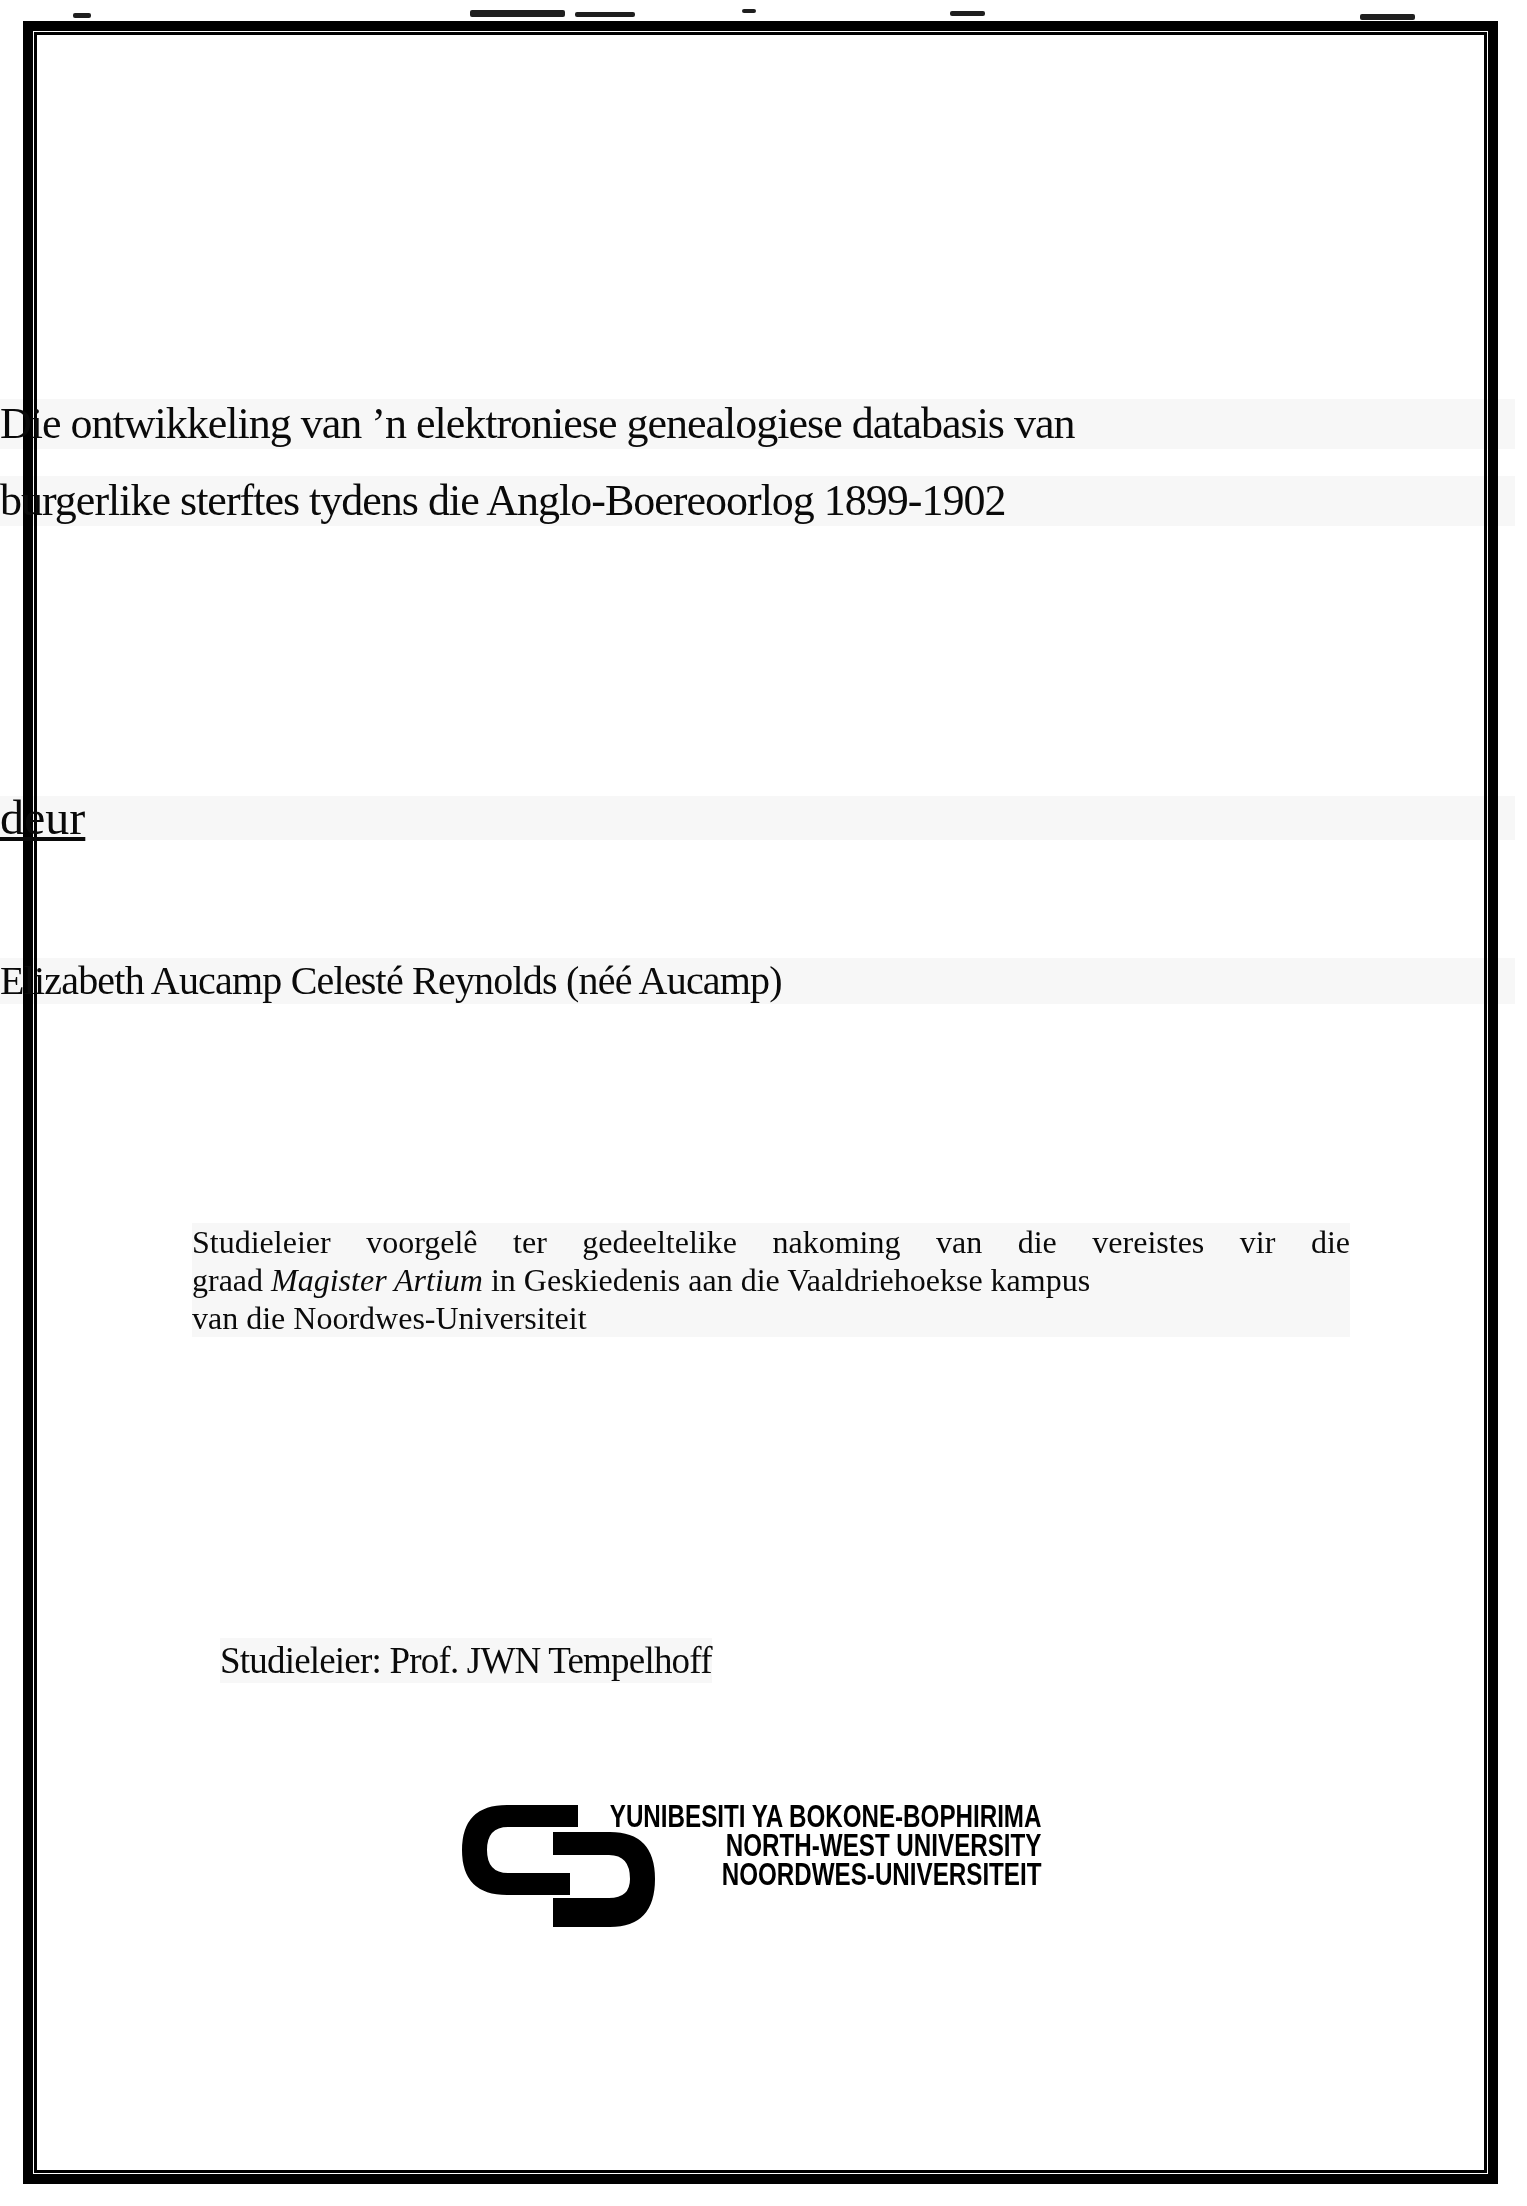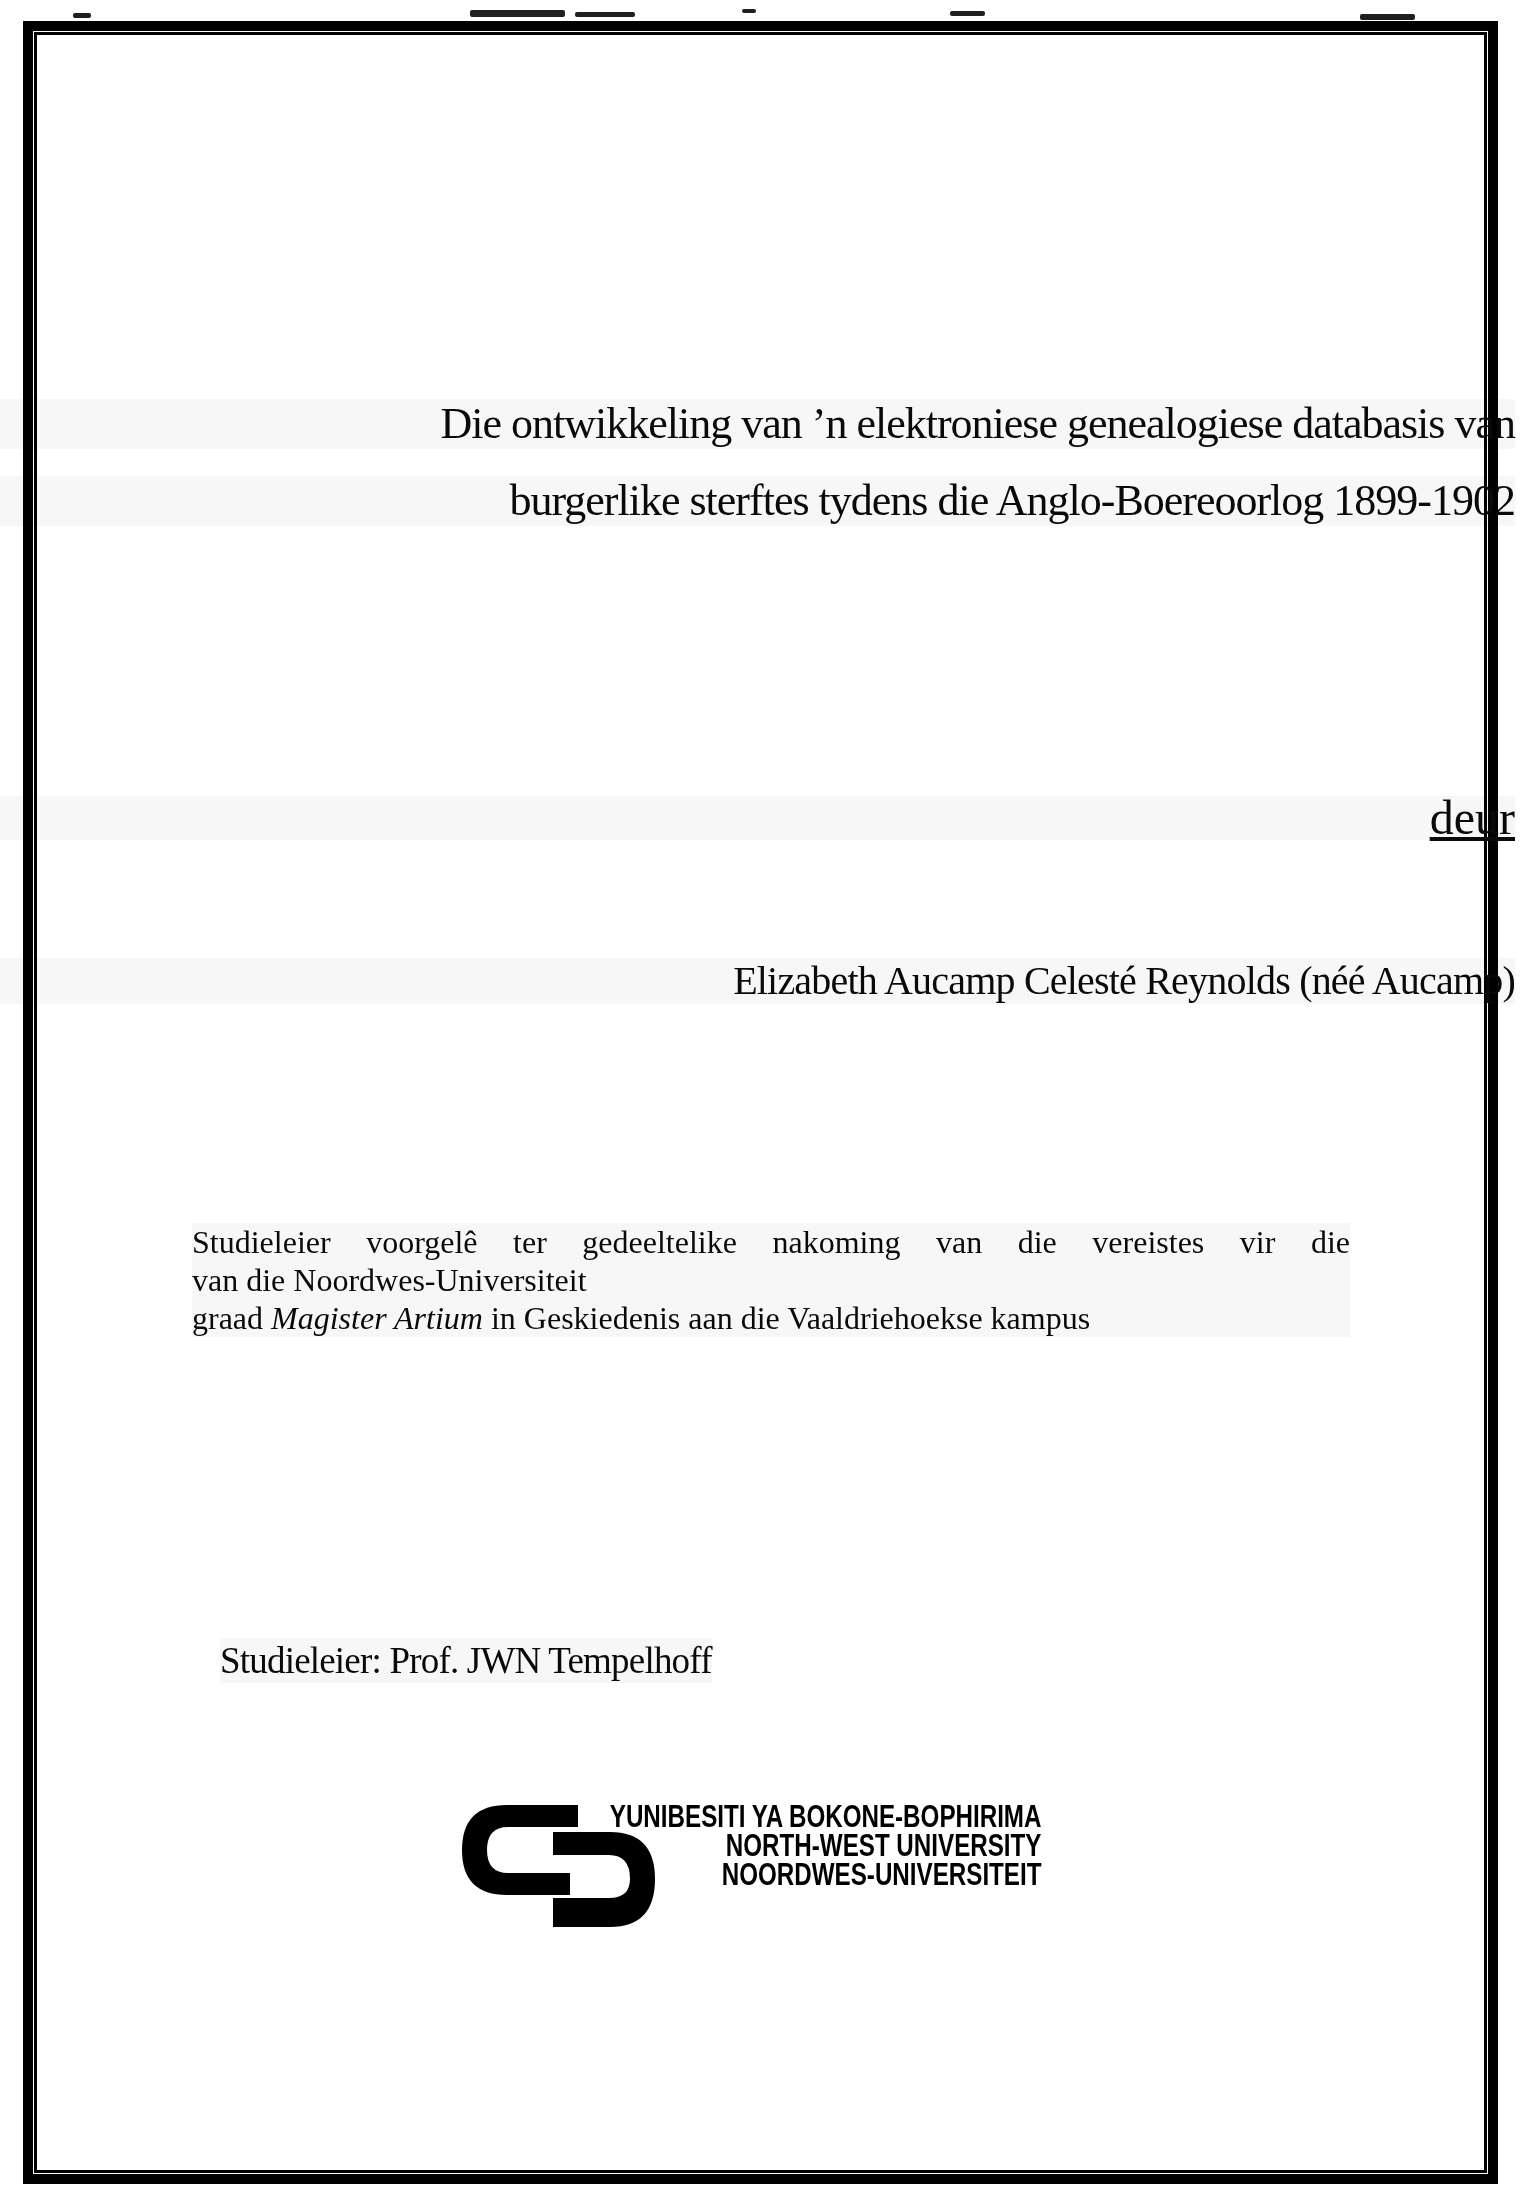--- a/index.html
+++ b/index.html
@@ -32,21 +32,21 @@
   
   .noise {
     position: absolute;
     background: #000;
     opacity: 0.88;
     border-radius: 2px;
   }
   .center-line {
     position: absolute;
     left: 0; right: 12px;
-    text-align: right;
+    text-align: left;
     white-space: nowrap;
   }
   .haze { background: rgba(0,0,0,0.030); }
   .title-line {
     font-size: 44px;
     line-height: 50px;
     letter-spacing: -1px;
   }
   .deur-line {
     font-size: 48px;
@@ -119,22 +119,22 @@
   <div class="noise" style="left:1360px;top:14px; width:55px; height:6px;"></div>
 
   <div class="center-line title-line haze" style="top:399px;">Die ontwikkeling van ’n elektroniese genealogiese databasis van</div>
   <div class="center-line title-line haze" style="top:476px;">burgerlike sterftes tydens die Anglo-Boereoorlog 1899-1902</div>
 
   <div class="center-line deur-line haze" style="top:796px;">deur</div>
   <div class="center-line author-line haze" style="top:958px;">Elizabeth Aucamp Celesté Reynolds (néé Aucamp)</div>
 
   <div class="statement">
     <div class="stmt-justify haze">Studieleier voorgelê ter gedeeltelike nakoming van die vereistes vir die</div>
+    <div class="haze"><span>graad </span><i>Magister Artium</i><span> in Geskiedenis aan die Vaaldriehoekse kampus</span></div>
     <div class="haze">van die Noordwes-Universiteit</div>
-    <div class="haze"><span>graad </span><i>Magister Artium</i><span> in Geskiedenis aan die Vaaldriehoekse kampus</span></div>
   </div>
 
   <div class="supervisor">
     <div class="haze">Studieleier: Prof. JWN Tempelhoff</div>
   </div>
 
   <svg class="logo-mark" viewBox="0 0 193 122" xmlns="http://www.w3.org/2000/svg" aria-hidden="true">
     <path fill="#000" d="M116,0 H45 Q0,0 0,45 Q0,90 45,90 H108 V68 H46 Q25,68 25,45 Q25,22 46,22 H116 Z"></path>
     <path fill="#000" transform="translate(91,27)" d="M0,0 H57 Q102,0 102,47 Q102,95 57,95 H0 V66 H56 Q77,66 77,47 Q77,23 56,23 H0 Z"></path>
   </svg>

